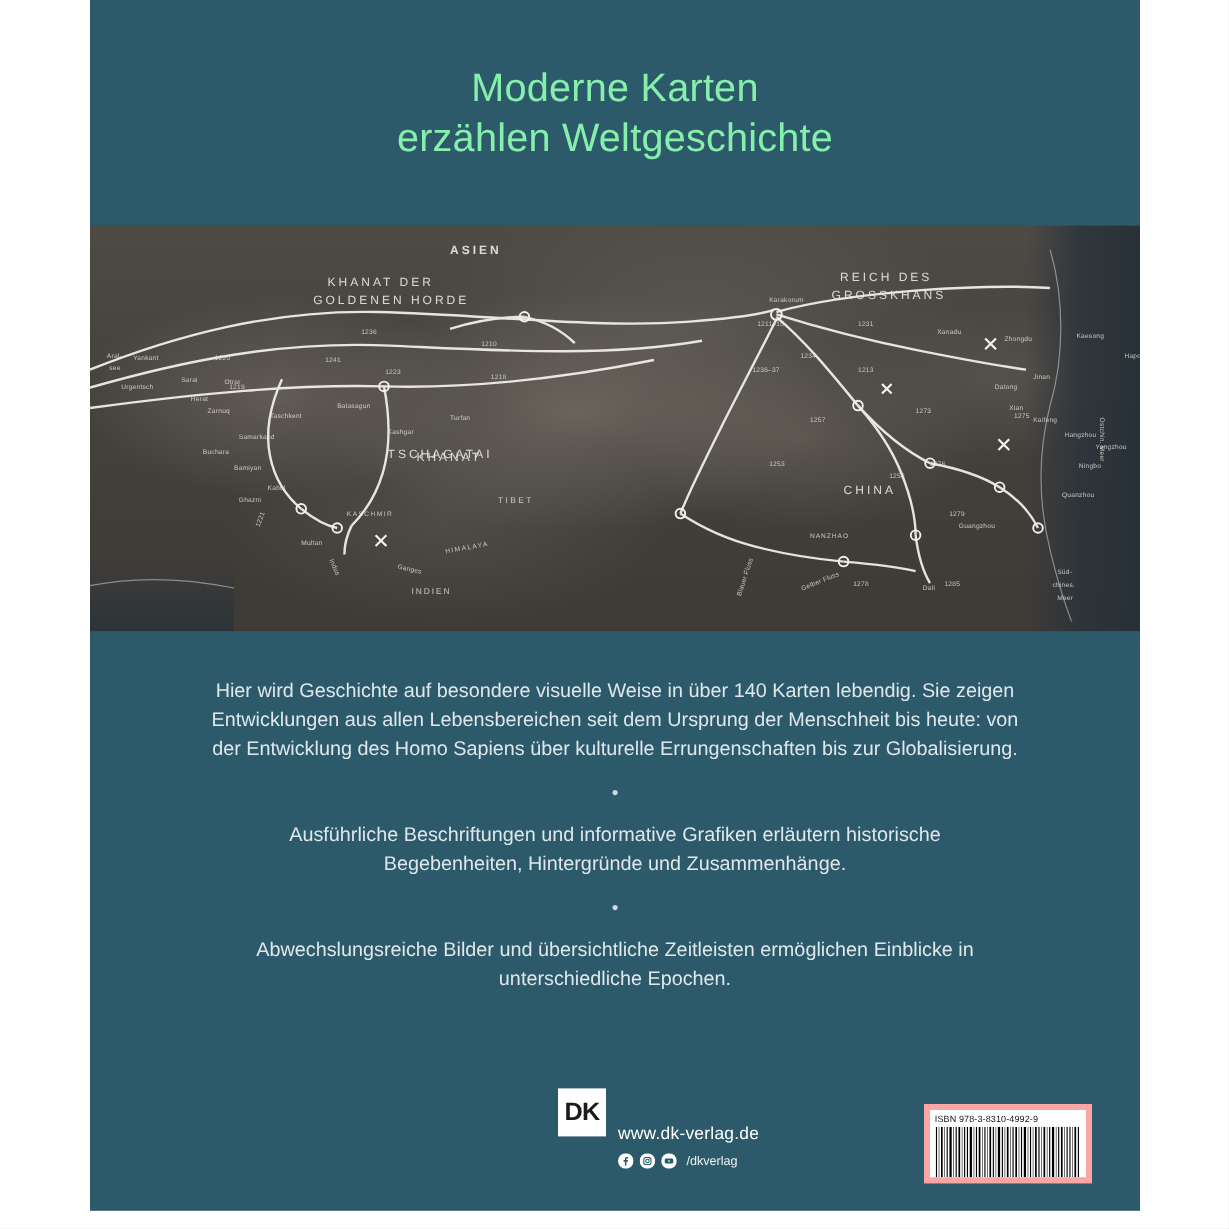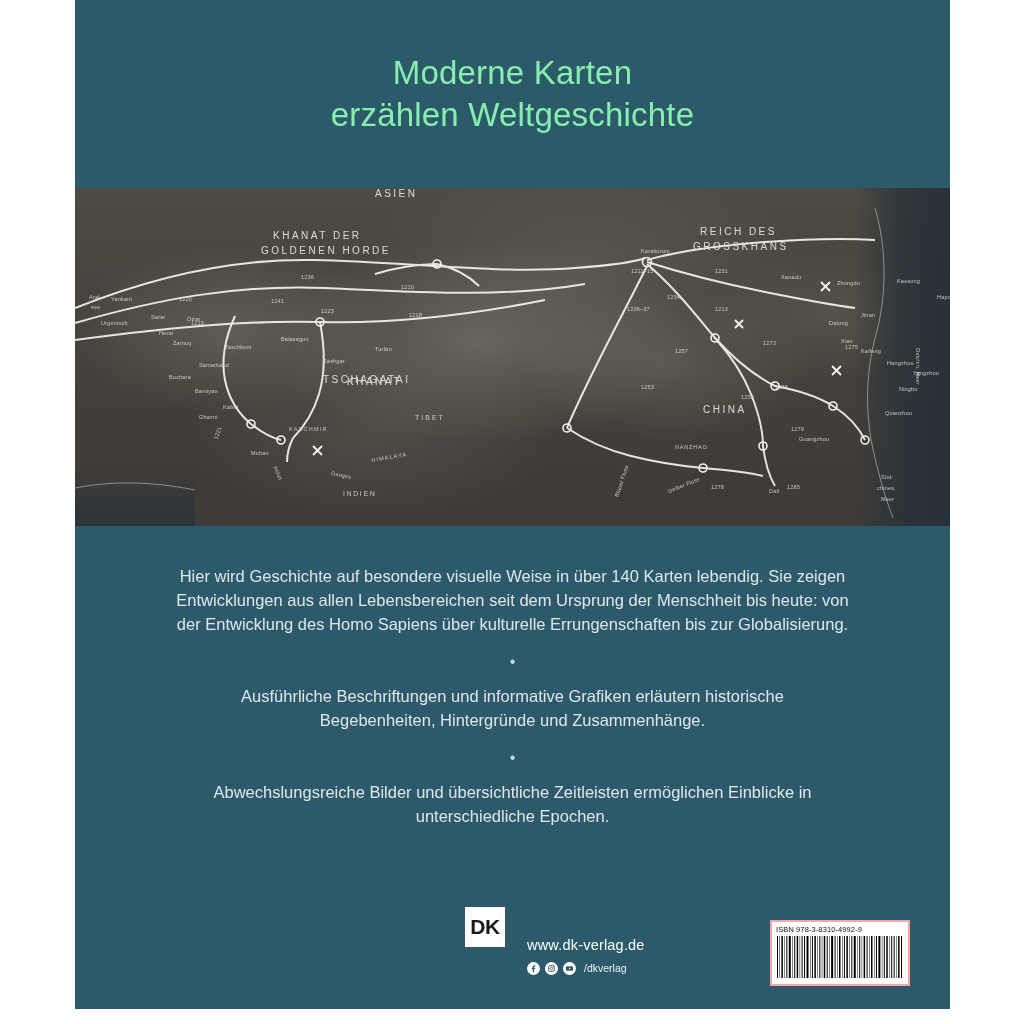--- a/index.html
+++ b/index.html
@@ -133,21 +133,20 @@
     left: 0;
     width: 875px;
     height: 140px;
   }
   .dk-block {
     position: absolute;
     left: 390px;
     bottom: 35px;
     display: flex;
     align-items: flex-start;
-    gap: 12px;
   }
   .dk-logo {
     width: 40px;
     height: 40px;
     background: #ffffff;
     color: #1b1b1b;
     font-weight: 700;
     font-size: 21px;
     display: flex;
     align-items: center;
@@ -183,21 +182,21 @@
   }
 
   
   .isbn-box {
     position: absolute;
     right: 40px;
     bottom: 23px;
     width: 140px;
     height: 66px;
     background: #ffffff;
-    border: 2px solid #fca5a5;
+    border: 5px solid #fca5a5;
     padding: 3px 4px 4px;
     box-sizing: border-box;
   }
   .isbn-text {
     font-size: 7.5px;
     color: #111;
     font-family: "Liberation Sans", sans-serif;
     letter-spacing: .1px;
     text-align: left;
     margin-bottom: 2px;
@@ -267,21 +266,21 @@
         <path d="M238,258 l9,9 M247,258 l-9,9"></path>
         <path d="M660,132 l8,8 M668,132 l-8,8"></path>
       </g>
 
       <g fill="none" stroke="#cfd4d4" stroke-width="1" opacity="0.55">
         <path d="M800,20 C812,60 812,110 800,150 C790,190 790,230 800,270 C806,296 812,314 818,330"></path>
         <path d="M0,300 C40,292 80,294 120,302"></path>
       </g>
     </svg>
 
-    <div class="map-label" style="left:300px;top:0;">ASIEN</div>
+    <div class="map-label" style="left:300px;top:16px;font-weight:bold;">ASIEN</div>
     <div class="map-label" style="left:198px;top:42px;">KHANAT DER</div>
     <div class="map-label" style="left:186px;top:57px;">GOLDENEN HORDE</div>
     <div class="map-label" style="left:625px;top:38px;">REICH DES</div>
     <div class="map-label" style="left:618px;top:53px;">GROSSKHANS</div>
     <div class="map-label" style="left:248px;top:186px;">TSCHAGATAI</div>
     <div class="map-label" style="left:272px;top:188px;">KHANAT</div>
     <div class="map-label" style="left:628px;top:216px;">CHINA</div>
     <div class="map-label small" style="left:340px;top:226px;letter-spacing:2px;">TIBET</div>
     <div class="map-label small" style="left:268px;top:302px;letter-spacing:1.6px;">INDIEN</div>
     <div class="map-label tiny" style="left:214px;top:238px;letter-spacing:1.2px;">KASCHMIR</div>

